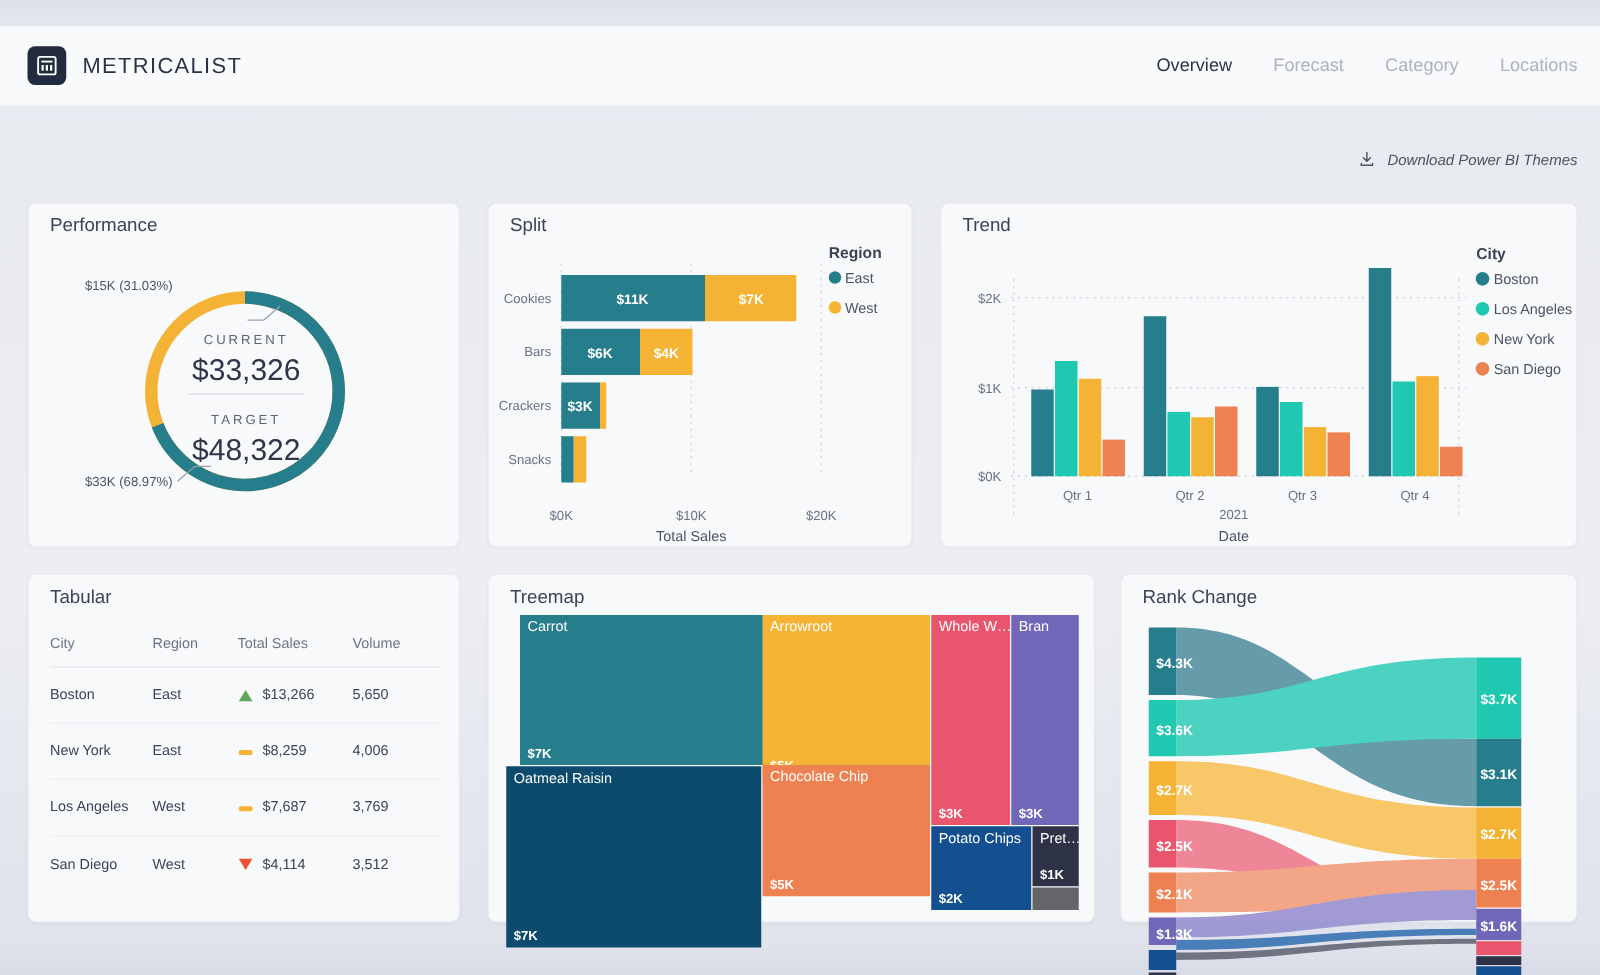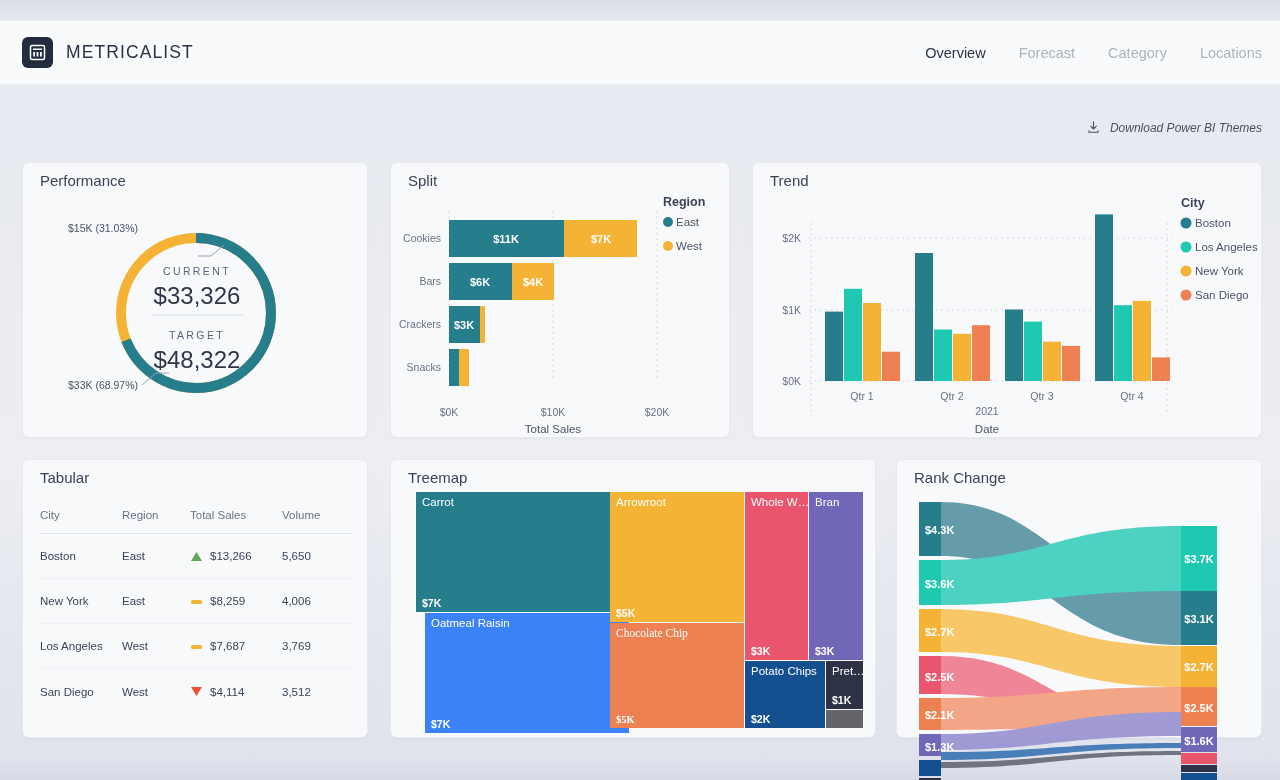--- a/index.html
+++ b/index.html
@@ -329,29 +329,29 @@
   </div>
 </div>
 
 <div class="card" id="card-treemap">
   <div class="card-title">Treemap</div>
   <div class="tm">
     <div class="tm-tile" id="tm0" style="left: 0px; top: 0px; width: 204px; height: 120px; background: rgb(38, 125, 140); margin-left: 11px;">
       <span class="tm-name">Carrot</span>
       <span class="tm-val">$7K</span>
     </div>
-    <div class="tm-tile" id="tm1" style="left: 0px; top: 121px; width: 204px; height: 120px; background: #3b82f6; margin-left: 20px;">
+    <div class="tm-tile" id="tm1" style="left: 0px; top: 121px; width: 204px; height: 145px; background: #0c4a6e;">
       <span class="tm-name">Oatmeal Raisin</span>
       <span class="tm-val">$7K</span>
     </div>
     <div class="tm-tile" id="tm2" style="left: 205px; top: 0px; width: 134px; height: 130px; background: rgb(245, 179, 53);">
       <span class="tm-name">Arrowroot</span>
       <span class="tm-val">$5K</span>
     </div>
-    <div class="tm-tile" id="tm3" style="left: 205px; top: 131px; width: 134px; height: 105px; background: rgb(238, 129, 82); font-family: Liberation Serif, serif;">
+    <div class="tm-tile" id="tm3" style="left: 205px; top: 120px; width: 134px; height: 105px; background: rgb(238, 129, 82);">
       <span class="tm-name">Chocolate Chip</span>
       <span class="tm-val">$5K</span>
     </div>
     <div class="tm-tile" id="tm4" style="left: 340px; top: 0px; width: 63px; height: 168px; background: rgb(232, 85, 109);">
       <span class="tm-name">Whole W…</span>
       <span class="tm-val">$3K</span>
     </div>
     <div class="tm-tile" id="tm5" style="left: 404px; top: 0px; width: 54px; height: 168px; background: rgb(112, 103, 184);">
       <span class="tm-name">Bran</span>
       <span class="tm-val">$3K</span>

